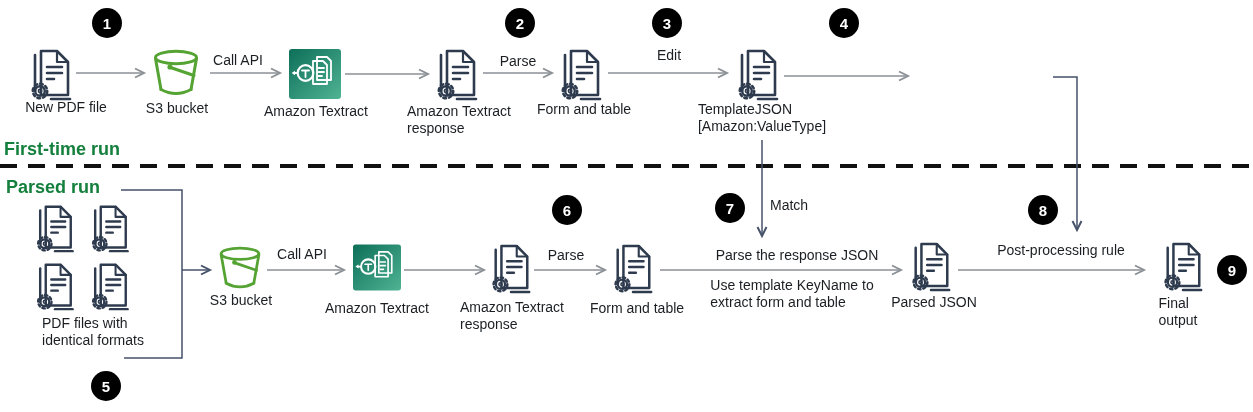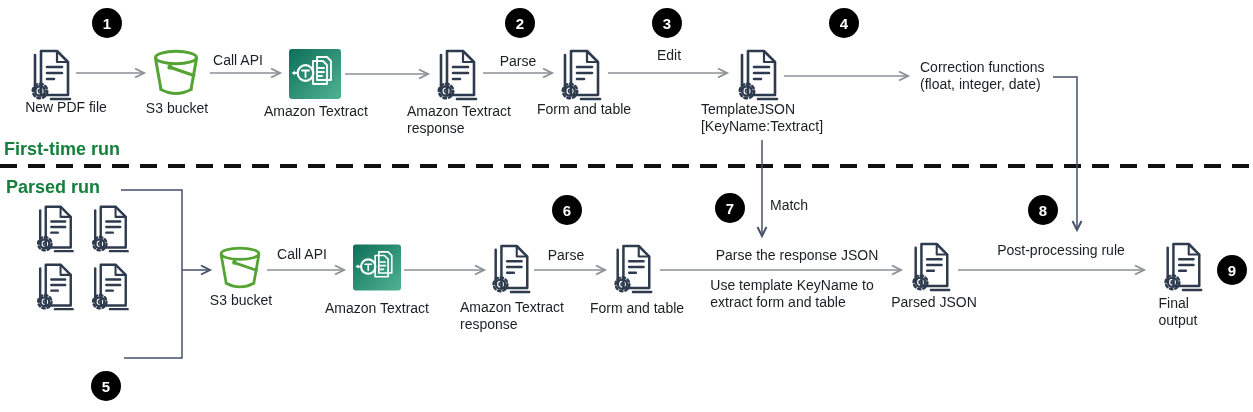--- a/index.html
+++ b/index.html
@@ -135,23 +135,21 @@
   <div class="lbl" style="left:66px;top:99px">New PDF file</div>
   <div class="lbl" style="left:177px;top:100px">S3 bucket</div>
   <div class="lbl" style="left:238px;top:52px">Call API</div>
   <div class="lbl" style="left:316px;top:103px">Amazon Textract</div>
   <div class="lbl" style="left:459px;top:103px">Amazon Textract
 response</div>
   <div class="lbl" style="left:518px;top:53px">Parse</div>
   <div class="lbl" style="left:584px;top:101px">Form and table</div>
   <div class="lbl" style="left:669px;top:47px">Edit</div>
   <div class="lbl" style="left:762px;top:101px">TemplateJSON
-[KeyName:Textract]</div>
-  <div class="lbl left" style="left:920px;top:59px">Correction functions
-(float, integer, date)</div>
+[Amazon:ValueType]</div>
 
   <div class="hdr" style="left:4px;top:139px">First-time run</div>
   <div class="hdr" style="left:6px;top:177px">Parsed run</div>
 
   <svg class="node" style="left:33px;top:203px" width="44" height="50">
       <use href="#sym-doc"></use>
     </svg>
   <svg class="node" style="left:88px;top:203px" width="44" height="50">
       <use href="#sym-doc"></use>
     </svg>
@@ -173,20 +171,22 @@
   <svg class="node" style="left:611px;top:242px" width="44" height="52">
       <use href="#sym-doc"></use>
     </svg>
   <svg class="node" style="left:909px;top:240px" width="44" height="52">
       <use href="#sym-doc"></use>
     </svg>
   <svg class="node" style="left:1161px;top:240px" width="44" height="52">
       <use href="#sym-doc"></use>
     </svg>
 
+  <div class="lbl" style="left:93px;top:315px">PDF files with
+identical formats</div>
   <div class="lbl" style="left:241px;top:292px">S3 bucket</div>
   <div class="lbl" style="left:302px;top:246px">Call API</div>
   <div class="lbl" style="left:377px;top:300px">Amazon Textract</div>
   <div class="lbl" style="left:512px;top:299px">Amazon Textract
 response</div>
   <div class="lbl" style="left:566px;top:247px">Parse</div>
   <div class="lbl" style="left:637px;top:300px">Form and table</div>
   <div class="lbl left" style="left:770px;top:197px">Match</div>
   <div class="lbl" style="left:797px;top:247px">Parse the response JSON</div>
   <div class="lbl" style="left:792px;top:277px">Use template KeyName to

